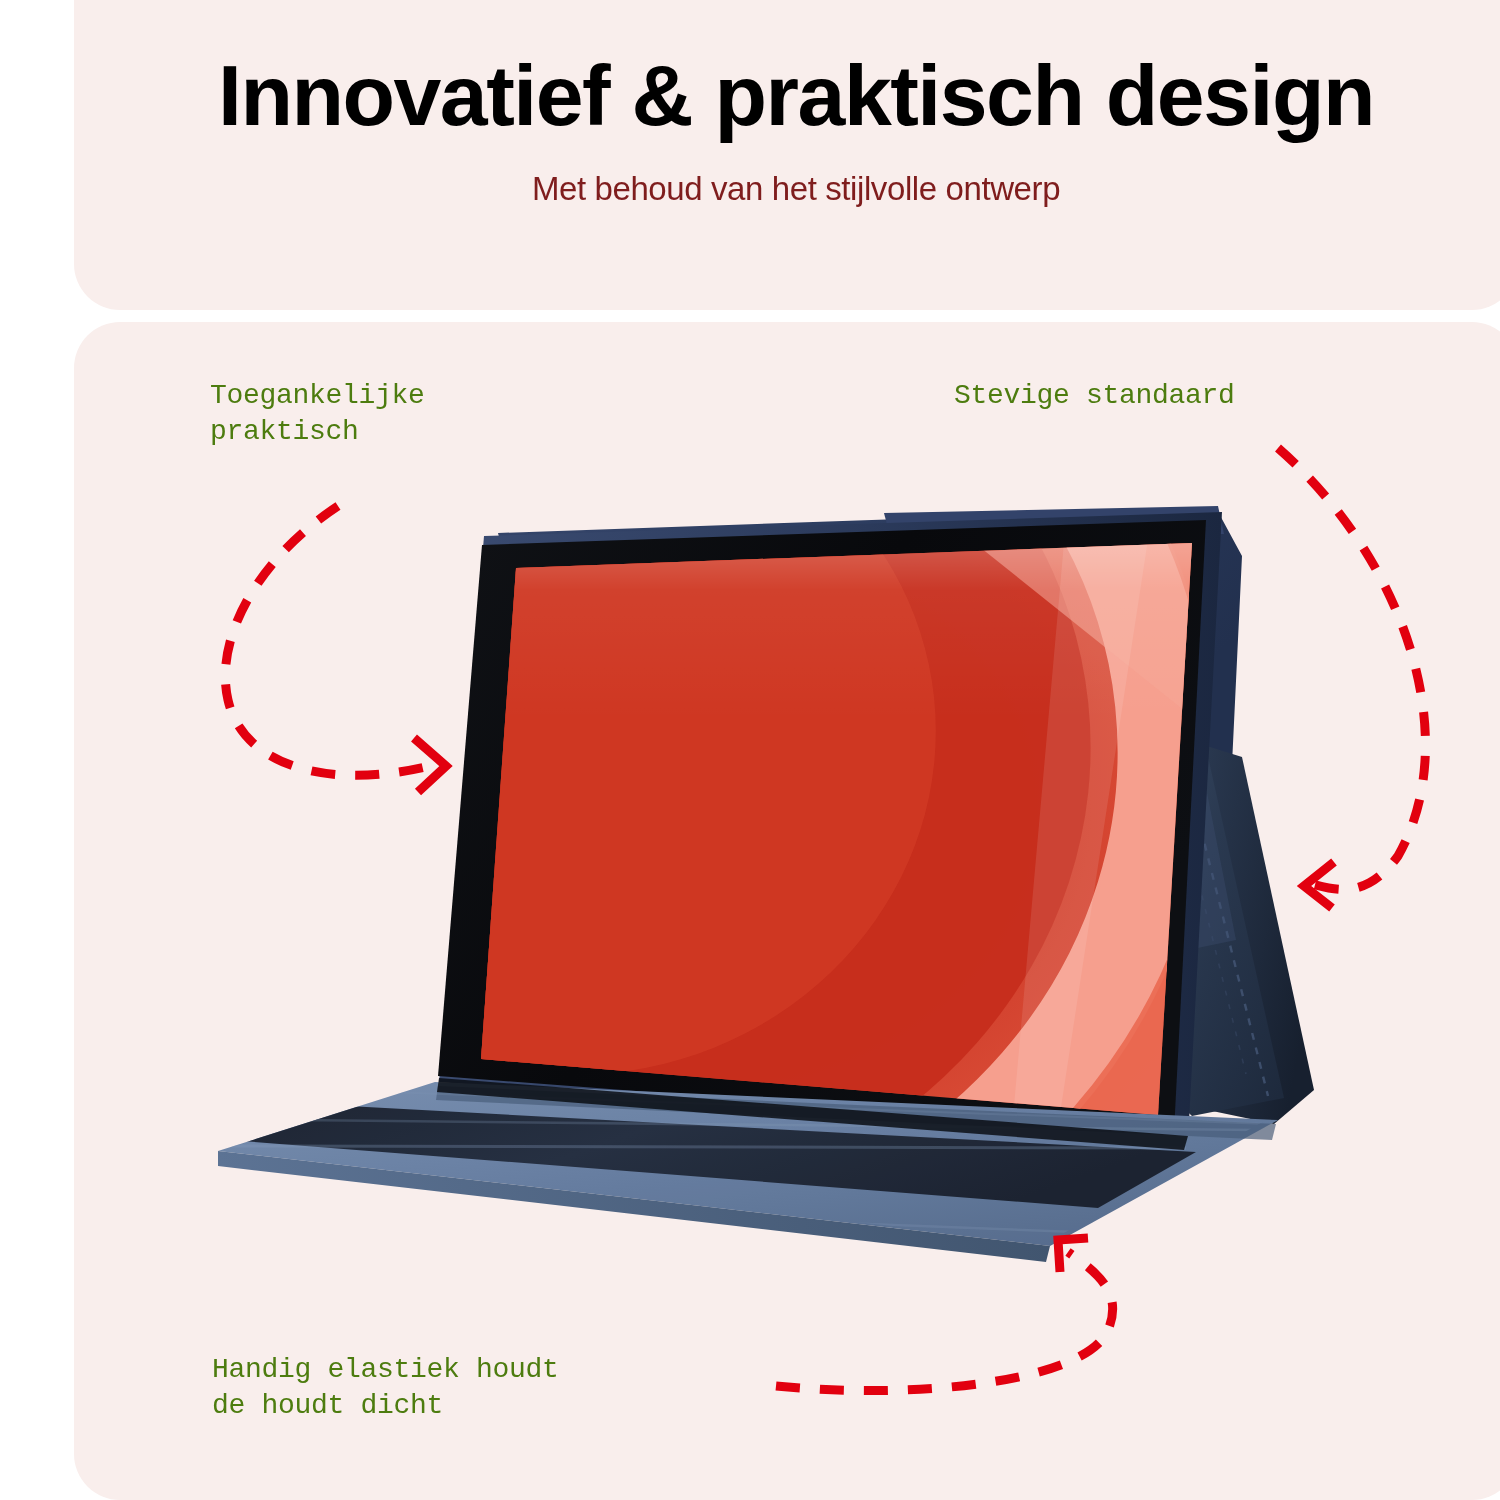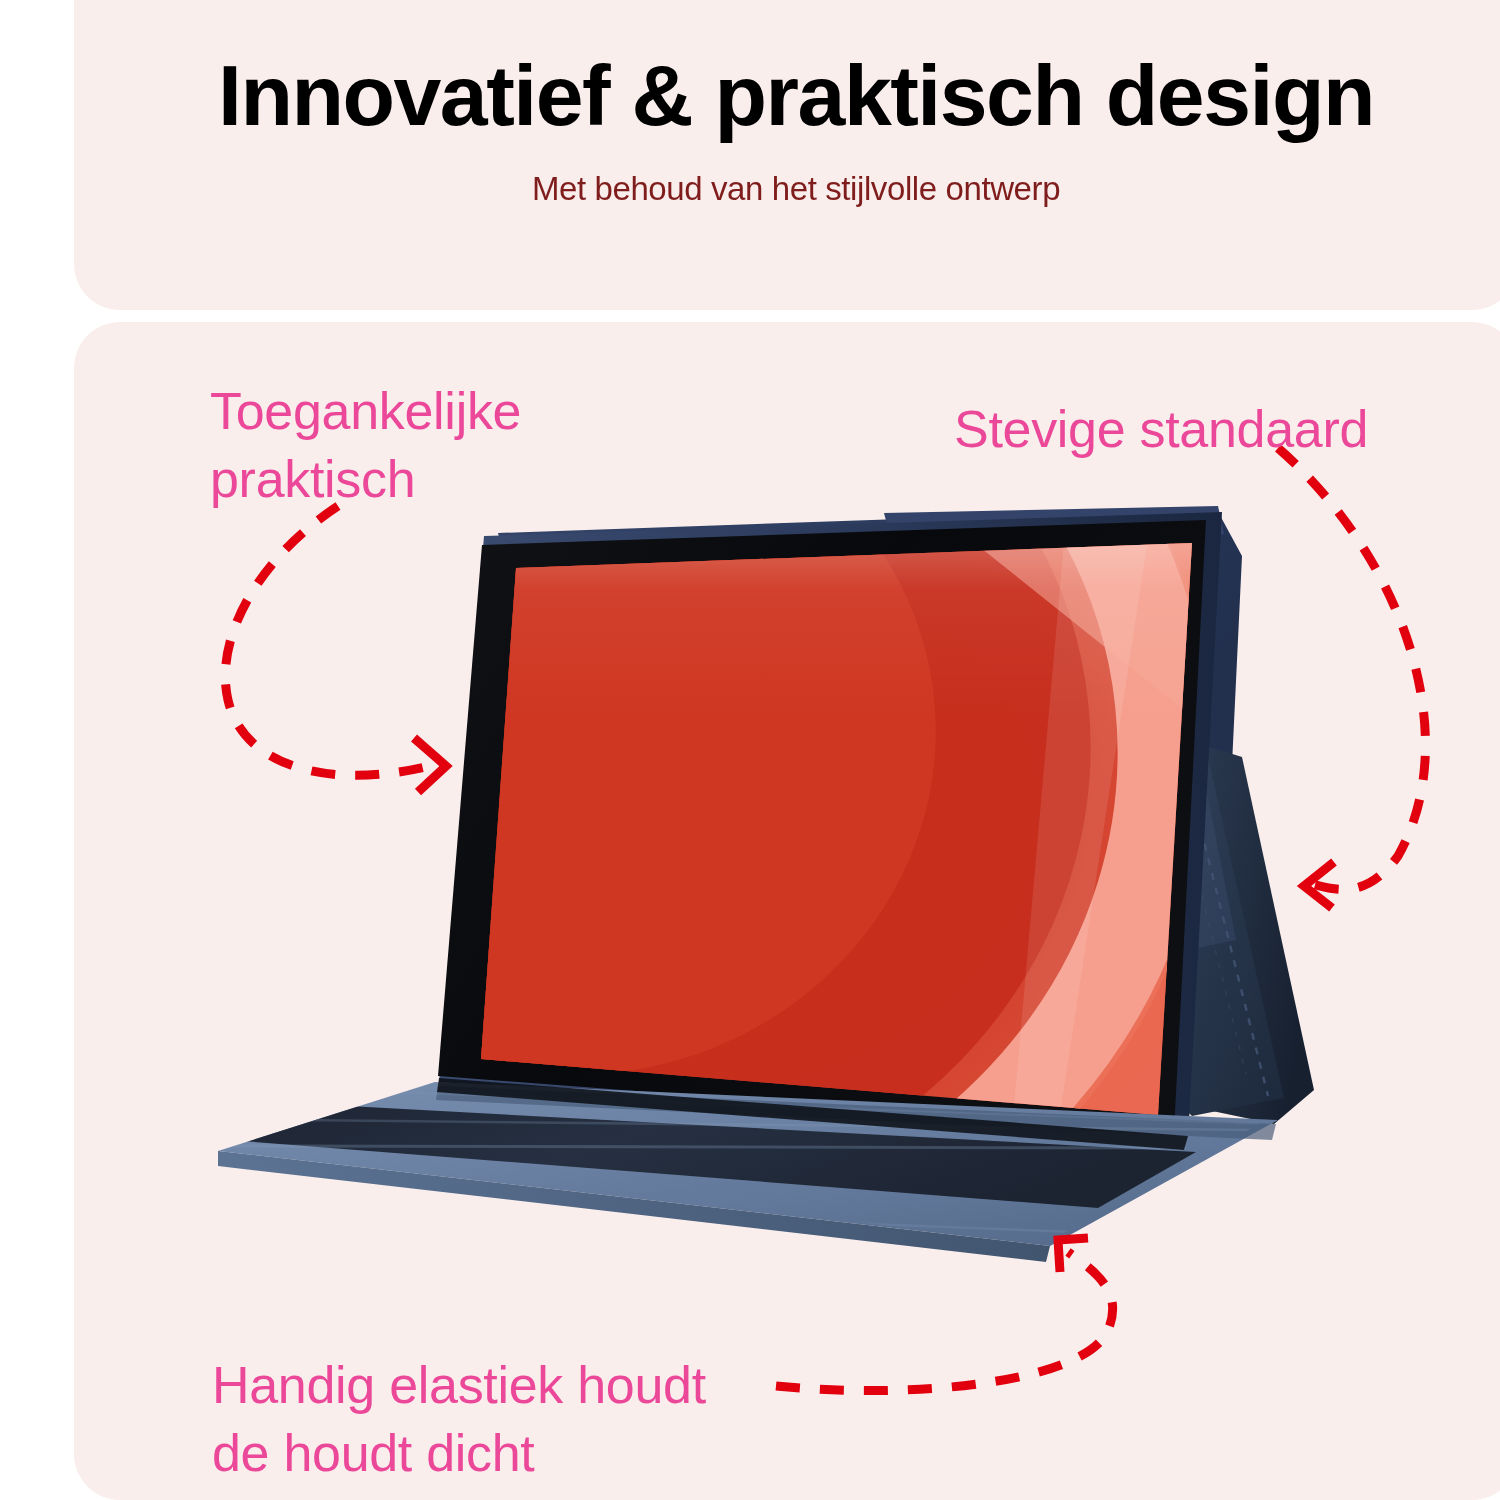--- a/index.html
+++ b/index.html
@@ -33,26 +33,27 @@
   #subtitle{
     position:absolute;left:0;top:172px;width:1500px;
     text-align:center;
     font-size:33px;font-weight:400;color:#7f1d1d;
     letter-spacing:-0.4px;line-height:1.0;
     white-space:nowrap;
   }
 
   
   .callout{
-    position:absolute;color:#ec4899;
-    font-size:52px;font-weight:400;line-height:1.30;
+    position:absolute;color:#4d7c0f;
+    font-size:28px;font-weight:400;line-height:1.30;
     letter-spacing:-0.3px;
+    font-family:Liberation Mono, monospace;
   }
   #callout-charging{left:164px;top:378px;}
-  #callout-stand{left:908px;top:396px;}
+  #callout-stand{left:908px;top:378px;}
   #callout-elastic{left:166px;top:1352px;}
 
   
   #product{
     position:absolute;left:0;top:0;width:1500px;height:1500px;
     pointer-events:none;
   }
 
   
   #arrows{

